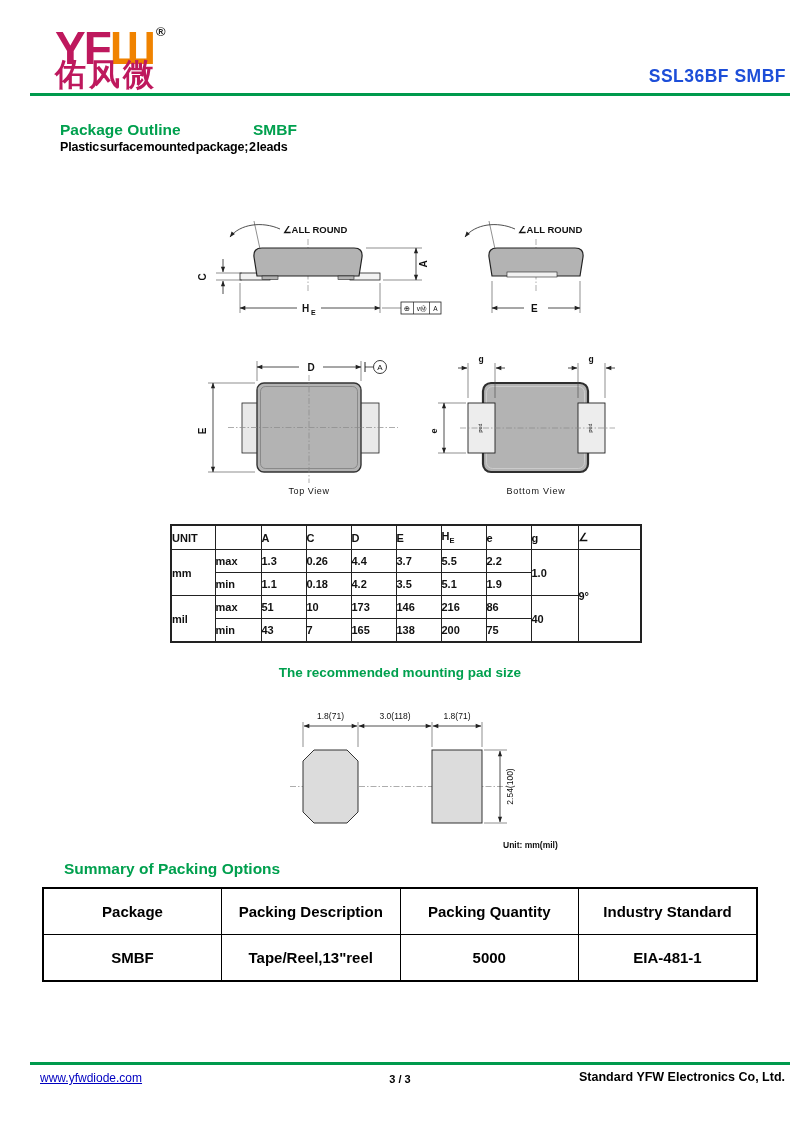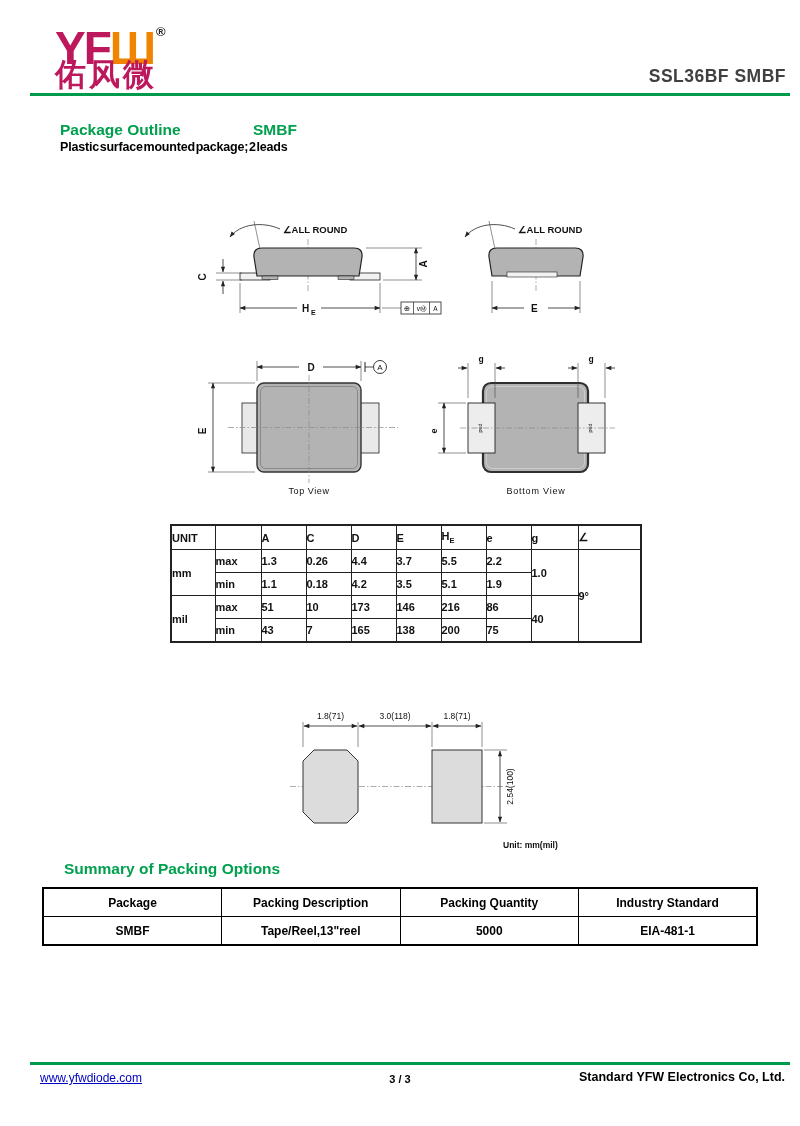--- a/index.html
+++ b/index.html
@@ -5,42 +5,42 @@
   html,body{margin:0;padding:0;background:#888;}
   .page{position:relative;width:800px;height:1126px;background:#ffffff;margin:0 auto;
         font-family:"Liberation Sans",sans-serif;color:#111;overflow:hidden;}
   .abs{position:absolute;}
   
   .logo-line{left:55px;top:8px;line-height:48px;white-space:nowrap;}
   .logo-yf{font-size:46px;font-weight:bold;color:#be185d;letter-spacing:-2px;}
   .logo-w{font-size:46px;font-weight:bold;color:#f08300;letter-spacing:-2px;}
   .logo-reg{font-size:13px;font-weight:bold;color:#222;vertical-align:28px;margin-left:2px;}
   .logo-cn{left:55px;top:54px;font-size:31px;font-weight:bold;color:#be185d;letter-spacing:3px;}
-  .doc-code{right:14px;top:66px;font-size:17.5px;font-weight:bold;color:#404040;letter-spacing:.5px;}
+  .doc-code{right:14px;top:66px;font-size:17.5px;font-weight:bold;color:#1d4ed8;letter-spacing:.5px;}
   .rule{height:3px;background:#009a4d;}
   
   .green-title{font-weight:bold;color:#00a04e;}
   .sec-title{left:60px;top:121px;font-size:15.5px;}
   .sec-pkg{left:253px;top:121px;font-size:15.5px;}
   .sec-desc{left:60px;top:140px;font-size:12.5px;font-weight:bold;letter-spacing:-.2px;word-spacing:-2.5px;color:#000;}
   
   table{border-collapse:collapse;}
   .dimtab{left:170px;top:524px;}
   .dimtab table{width:470px;table-layout:fixed;border:2px solid #222;}
   .dimtab td{border:1px solid #222;text-align:left;font-size:11px;padding:0;height:22px;color:#111;font-weight:bold;}
   .dimtab tr.hdr td{height:23px;}
   .angle-hdr{color:#999;}
   sub.he{font-size:7.5px;}
   
   .pad-title{left:0;right:0;top:665px;text-align:center;font-size:13.5px;}
   
   .pack-title{left:64px;top:860px;font-size:15.5px;}
   .packtab{left:42px;top:887px;}
   .packtab table{width:716px;table-layout:fixed;border:2px solid #000;}
-  .packtab td{border:1px solid #000;text-align:center;font-size:12px;font-weight:bold;padding:4px;height:19px;color:#000;}
+  .packtab td{border:1px solid #000;text-align:center;font-size:15px;font-weight:bold;padding:13px;height:19px;color:#000;}
   
   .foot-link{left:40px;top:1071px;font-size:12px;font-weight:normal;color:#0000c0;text-decoration:underline;cursor:pointer;}
   .foot-page{left:0;right:0;top:1073px;text-align:center;font-size:11px;font-weight:bold;color:#000;}
   .foot-co{right:15px;top:1070px;font-size:12.5px;font-weight:bold;color:#000;}
   
   svg text{font-family:"Liberation Sans",sans-serif;fill:#111;}
   .dimL{stroke:#222;stroke-width:.8;fill:none;}
   .extL{stroke:#444;stroke-width:.6;fill:none;}
   .cl{stroke:#8a8a8a;stroke-width:.7;stroke-dasharray:6 2 1.5 2;fill:none;}
   .lbl{font-size:10px;font-weight:bold;}
@@ -245,20 +245,21 @@
         <td>7</td>
         <td>165</td>
         <td>138</td>
         <td>200</td>
         <td>75</td>
       </tr>
     </tbody>
       </table>
   </div>
 
+  <div class="abs green-title pad-title">The recommended mounting pad size</div>
   <svg class="abs" style="left:270px;top:700px;" width="310" height="152" viewBox="0 0 310 152">
     <line class="cl" x1="20" y1="86.5" x2="238" y2="86.5"></line>
     <path d="M44,50 L77,50 L88,61 L88,112 L77,123 L44,123 L33,112 L33,61 Z" fill="#dcdcdc" stroke="#333" stroke-width="1"></path>
     <rect x="162" y="50" width="50" height="73" fill="#dcdcdc" stroke="#333" stroke-width="1"></rect>
     <g>
       <line class="extL" x1="33" y1="22" x2="33" y2="47"></line>
       <line class="extL" x1="88" y1="22" x2="88" y2="47"></line>
       <line class="extL" x1="162" y1="22" x2="162" y2="47"></line>
       <line class="extL" x1="212" y1="22" x2="212" y2="47"></line>
       <line class="dimL" x1="34" y1="26" x2="87" y2="26" marker-start="url(#ar)" marker-end="url(#ar)"></line>

